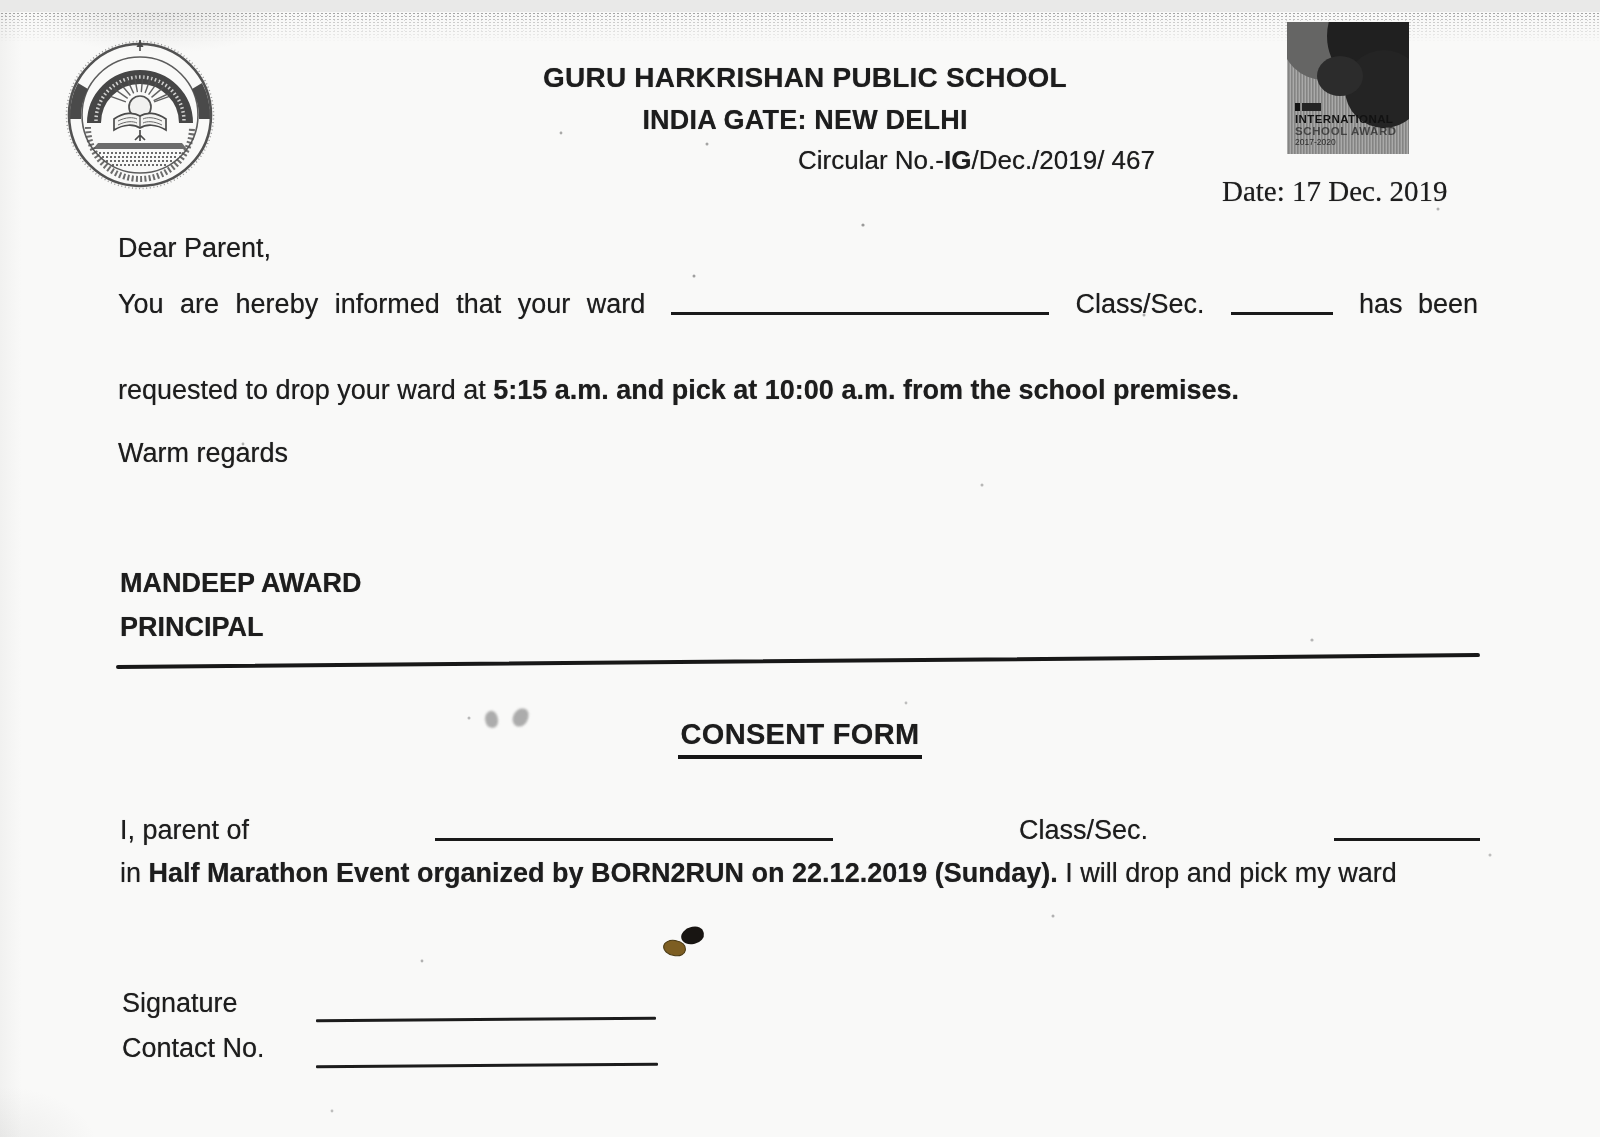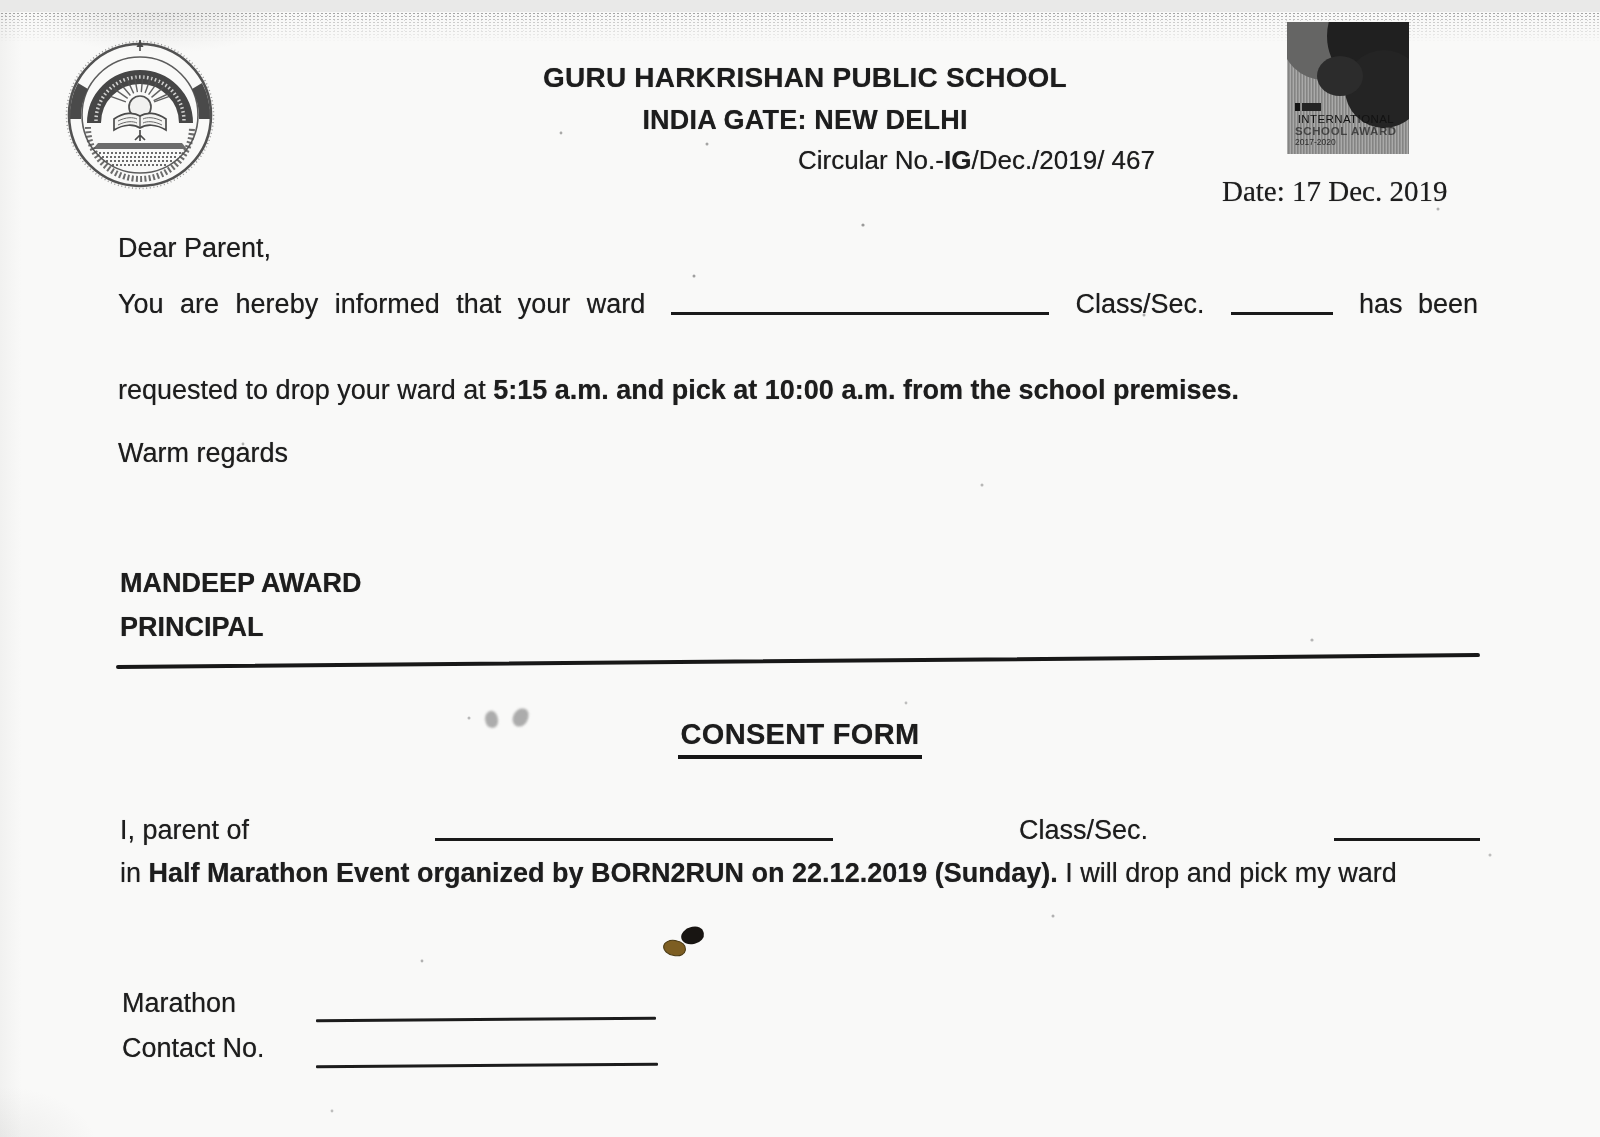--- a/index.html
+++ b/index.html
@@ -46,21 +46,21 @@
       #939392;
     filter:contrast(.98);}
   .badge .c{position:absolute;border-radius:50%;}
   .badge .c1{left:-6px;top:-28px;width:86px;height:86px;background:#646463;}
   .badge .c2{left:40px;top:-42px;width:112px;height:112px;background:#1e1e1e;}
   .badge .c3{left:58px;top:28px;width:78px;height:78px;background:#222;}
   .badge .c4{left:30px;top:34px;width:46px;height:40px;background:#2a2a2a;}
   .badge-text{position:absolute;left:8px;bottom:7px;color:#101010;line-height:1.05;}
   .badge-mark{width:30px;height:8px;margin-bottom:2px;
     background:linear-gradient(90deg,#111 0 5px,transparent 5px 7px,#222 7px 26px,transparent 26px);}
-  .badge-l1{font-size:11.5px;font-weight:normal;letter-spacing:.4px;text-align:center;}
+  .badge-l1{font-size:11.5px;font-weight:bold;letter-spacing:.4px;}
   .badge-l2{font-size:11.5px;font-weight:bold;color:rgba(15,15,15,.62);letter-spacing:.6px;}
   .badge-l3{font-size:8.5px;color:rgba(15,15,15,.8);margin-top:1px;}
 
   
   .body-line{font-size:27px;white-space:nowrap;}
   .blank{display:inline-block;border-bottom:3px solid #1a1a1a;height:2px;}
   .flexline{display:flex;justify-content:space-between;align-items:flex-end;}
   .flexline .blank{margin-bottom:5px;}
   .flexline span{line-height:1.15;}
 
@@ -197,20 +197,20 @@
     <span class="ink">Class/Sec.</span>
     <span class="blank" style="width:146px;"></span>
   </div>
 
   <div class="abs body-line ink" style="left:120px;top:846px;"><span>in </span><span class="b">Half Marathon Event organized by BORN2RUN on 22.12.2019 (Sunday).</span><span> I will drop and pick my ward</span></div>
 
 
   <div class="abs blot-black"></div>
   <div class="abs blot-brown"></div>
 
-  <div class="abs sig-label ink" style="left:122px;top:976px;">Marathon</div>
+  <div class="abs sig-label ink" style="left:122px;top:976px;">Signature</div>
   <div class="abs sig-line" style="left:316px;top:1006px;width:340px;"></div>
 
   <div class="abs sig-label ink" style="left:122px;top:1021px;">Contact No.</div>
   <div class="abs sig-line" style="left:316px;top:1052px;width:342px;"></div>
 
   <div class="abs speckles"></div>
 </div>
 
 </body></html>

